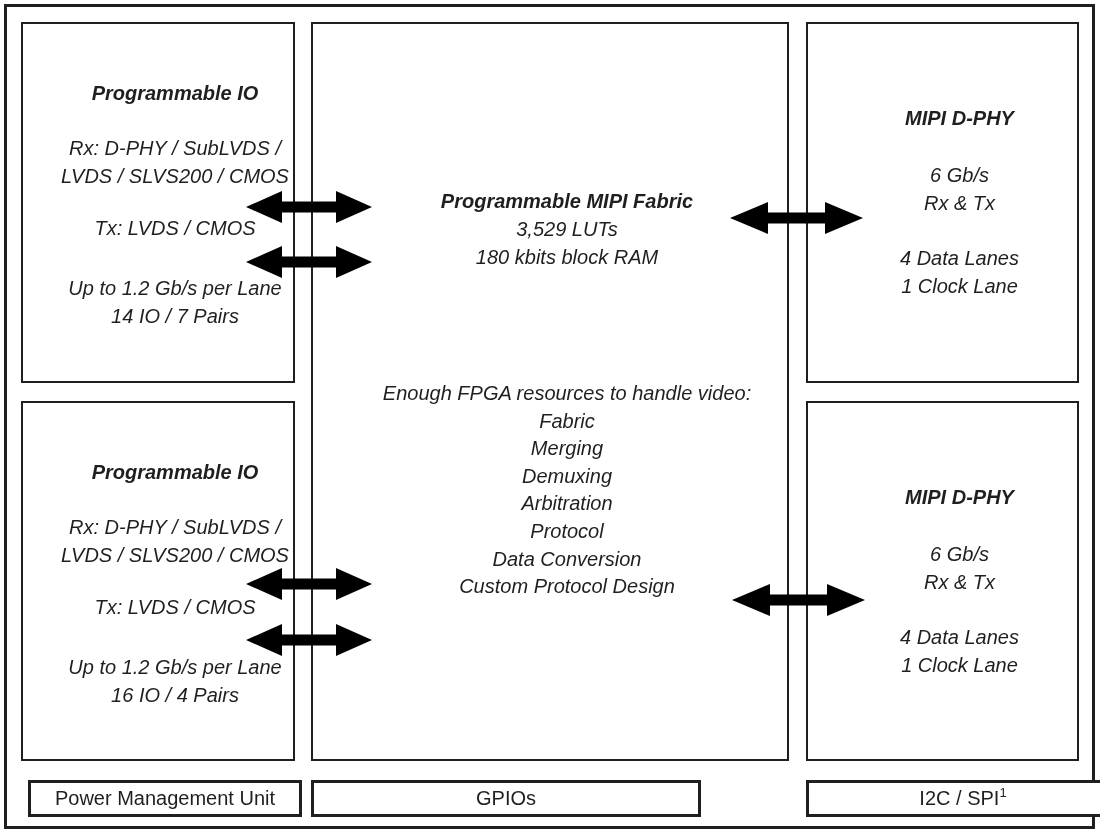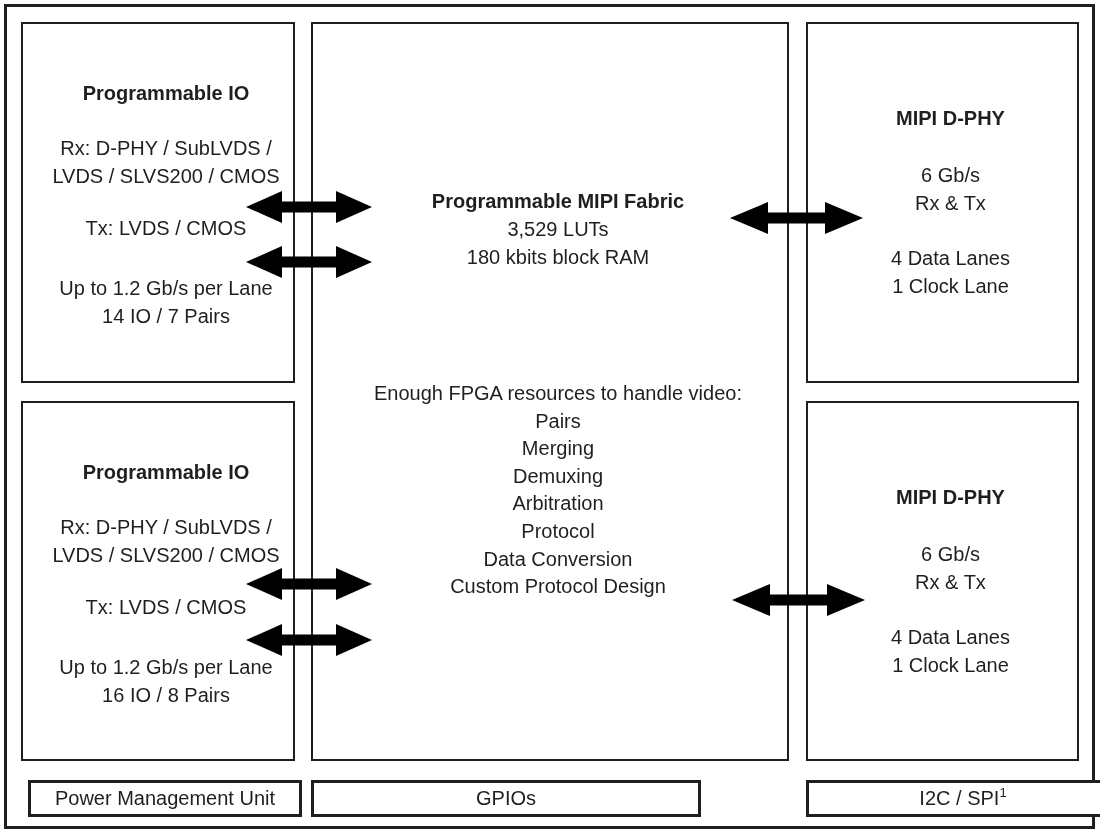--- a/index.html
+++ b/index.html
@@ -34,26 +34,27 @@
     position: absolute;
     border: 3px solid var(--line, #1f1f1f);
     background: var(--background, #ffffff);
     box-sizing: border-box;
     display: flex;
     align-items: center;
     justify-content: center;
   }
   .tl {
     position: absolute;
-    left: 8px;
+    left: 17px;
     width: 100%;
     text-align: center;
     line-height: 28px;
     height: 28px;
     white-space: nowrap;
+    font-style: italic;
   }
   .bold { font-weight: bold; }
   .arrow {
     position: absolute;
     color: var(--arrow, #000000);
     display: block;
   }
   sup.fn {
     font-size: 13px;
     vertical-align: super;
@@ -75,29 +76,29 @@
     <div class="tl" style="top:250px">Up to 1.2 Gb/s per Lane</div>
     <div class="tl" style="top:278px">14 IO / 7 Pairs</div>
   </div>
 
   <div class="box" style="left:21px; top:401px; width:274px; height:360px">
     <div class="tl bold" style="top:55px">Programmable IO</div>
     <div class="tl" style="top:110px">Rx: D-PHY / SubLVDS /</div>
     <div class="tl" style="top:138px">LVDS / SLVS200 / CMOS</div>
     <div class="tl" style="top:190px">Tx: LVDS / CMOS</div>
     <div class="tl" style="top:250px">Up to 1.2 Gb/s per Lane</div>
-    <div class="tl" style="top:278px">16 IO / 8 Pairs</div>
+    <div class="tl" style="top:278px">16 IO / 4 Pairs</div>
   </div>
 
   <div class="box" style="left:311px; top:22px; width:478px; height:739px">
     <div class="tl bold" style="top:163px">Programmable MIPI Fabric</div>
     <div class="tl" style="top:191px">3,529 LUTs</div>
     <div class="tl" style="top:219px">180 kbits block RAM</div>
     <div class="tl" style="top:355px">Enough FPGA resources to handle video:</div>
-    <div class="tl" style="top:383px">Pairs</div>
+    <div class="tl" style="top:383px">Fabric</div>
     <div class="tl" style="top:410px">Merging</div>
     <div class="tl" style="top:465px">Arbitration</div>
     <div class="tl" style="top:438px">Demuxing</div>
     <div class="tl" style="top:493px">Protocol</div>
     <div class="tl" style="top:521px">Data Conversion</div>
     <div class="tl" style="top:548px">Custom Protocol Design</div>
   </div>
 
   <div class="box" style="left:806px; top:22px; width:273px; height:361px">
     <div class="tl bold" style="top:80px">MIPI D-PHY</div>

